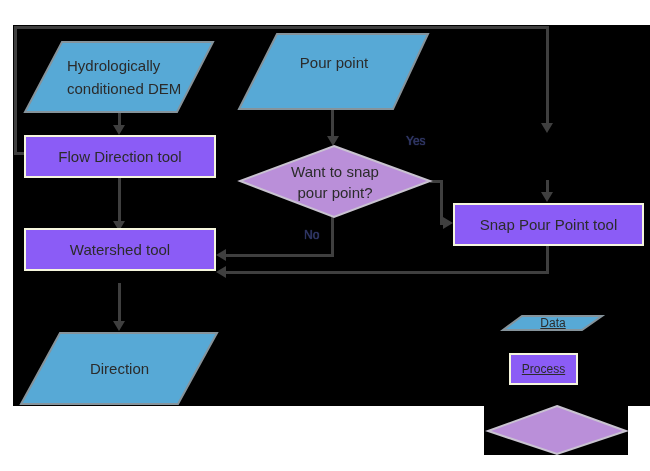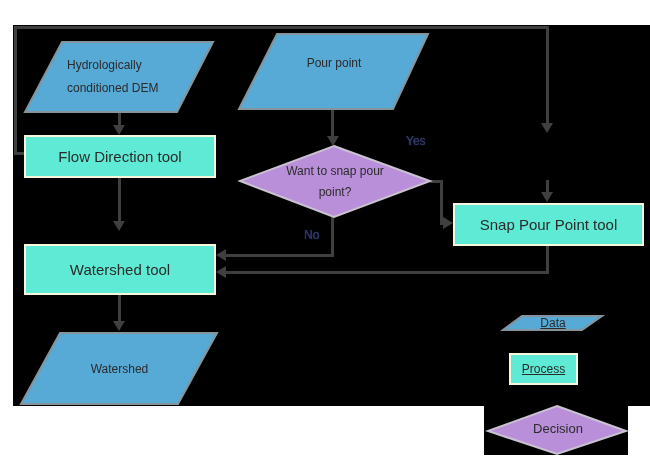--- a/index.html
+++ b/index.html
@@ -15,28 +15,28 @@
   .bg-dec   { left:484px; top:405px; width:144px; height:50px; background:#000000; }
   
   .line { background:#3f3f3f; }
   
   .ah { width:0; height:0; }
   .ah-down  { border-left:6px solid transparent; border-right:6px solid transparent; border-top:10px solid #3f3f3f; }
   .ah-left  { border-top:6px solid transparent; border-bottom:6px solid transparent; border-right:10px solid #3f3f3f; }
   .ah-right { border-top:6px solid transparent; border-bottom:6px solid transparent; border-left:10px solid #3f3f3f; }
   
   .box {
-    background:#5eead4; border:2px solid #f6f6dd; box-sizing:border-box;
+    background:#8b5cf6; border:2px solid #f6f6dd; box-sizing:border-box;
     display:flex; align-items:center; justify-content:center;
     font-size:15px; text-align:center;
   }
   
   .lbl {
     display:flex; align-items:center; justify-content:center;
-    text-align:center; font-size:12px; line-height:22px; pointer-events:none;
+    text-align:center; font-size:15px; line-height:22px; pointer-events:none;
   }
   .lbl-left { justify-content:flex-start; text-align:left; line-height:23px; }
   .edge-lbl { font-size:12px; color:#2e3460; text-shadow:0 0 1px #4a57a0; }
   .legend-text { font-size:12px;text-decoration:underline; }
   svg.shape { display:block; overflow:visible; }
 </style>
 </head>
 <body>
 
 <div id="canvas">
@@ -92,32 +92,31 @@
   <div class="abs box" style="left:24px;top:135px;width:192px;height:43px">Flow Direction tool</div>
 
 
   <svg class="abs shape" style="left:238px;top:144px" width="195" height="76">
     <polygon points="96,2 192,37 96,73 2,37" fill="#ba8fd9" stroke="#c9c3d1" stroke-width="2"></polygon>
   </svg>
   <div class="abs lbl" style="left:283px;top:159px;width:104px;height:46px;line-height:21px">Want to snap pour point?</div>
 
   <div class="abs box" style="left:453px;top:203px;width:191px;height:43px">Snap Pour Point tool</div>
 
-  <div class="abs box" style="left:24px;top:244px;width:192px;height:51px">Watershed tool</div>
+  <div class="abs box" style="left:24px;top:228px;width:192px;height:43px">Watershed tool</div>
 
   <svg class="abs shape" style="left:19px;top:331px" width="201" height="76">
     <polygon points="41,2 198,2 159,73 2,73" fill="#57a9d6" stroke="#85939b" stroke-width="2"></polygon>
   </svg>
-  <div class="abs lbl" style="left:21px;top:333px;width:197px;height:71px">Watershed</div>
+  <div class="abs lbl" style="left:21px;top:333px;width:197px;height:71px">Direction</div>
 
   <svg class="abs shape" style="left:501px;top:314px" width="104" height="19">
     <polygon points="21,2 101,2 81,16 2,16" fill="#57a9d6" stroke="#85939b" stroke-width="2"></polygon>
   </svg>
   <div class="abs lbl legend-text" style="left:501px;top:314px;width:104px;height:17px">Data</div>
 
   <div class="abs box legend-text" style="left:509px;top:353px;width:69px;height:32px;font-size:12px">Process</div>
 
   <svg class="abs shape" style="left:486px;top:404px" width="144" height="52">
     <polygon points="71,2 140,27 71,50 2,27" fill="#ba8fd9" stroke="#c9c3d1" stroke-width="2"></polygon>
   </svg>
-  <div class="abs lbl" style="left:486px;top:404px;width:144px;height:50px;font-size:13px">Decision</div>
 
 </div>
 
 </body></html>

